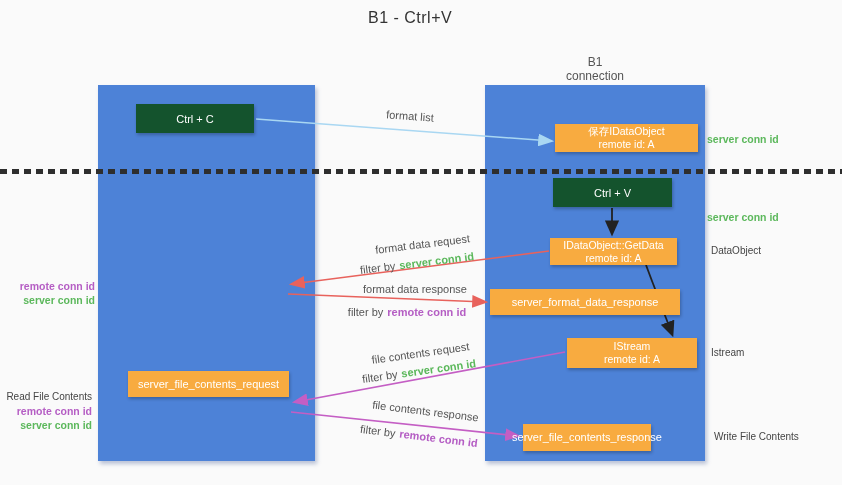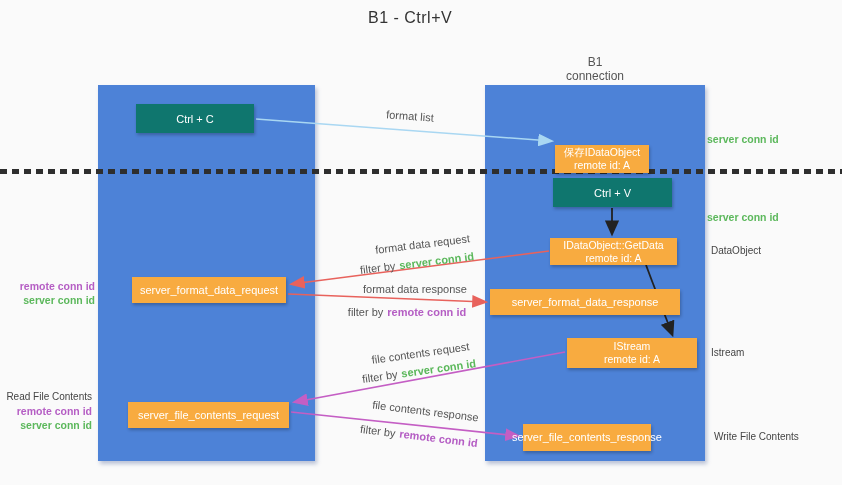--- a/index.html
+++ b/index.html
@@ -14,21 +14,21 @@
 
   .column{position:absolute;background:#4d82d7;box-shadow:2px 3px 4px rgba(90,110,160,.4);}
   .col-a1{left:98px;top:85px;width:217px;height:376px;}
   .col-b1{left:485px;top:85px;width:220px;height:376px;}
 
   .divider{position:absolute;left:0;top:169px;width:842px;height:5px;
     background:repeating-linear-gradient(90deg,#2e2e2e 0 7px,transparent 7px 12px);}
 
   .node{position:absolute;display:flex;flex-direction:column;align-items:center;justify-content:center;
     color:#fff;text-align:center;box-shadow:1px 2px 3px rgba(0,0,0,.25);}
-  .node.green{background:#0f766e;font-size:11px;}
+  .node.green{background:#14532d;font-size:11px;}
   .node.orange{background:#f8ab40;font-size:10.5px;line-height:13px;}
   .node.one-line{font-size:11px;}
 
   .arrow-label{position:absolute;font-size:11px;color:#555;text-align:center;white-space:nowrap;}
   .key-green{color:#5cb85c;font-weight:bold;margin-left:4px;}
   .key-purple{color:#b55ec4;font-weight:bold;margin-left:4px;}
 
   .side-label{position:absolute;font-size:10.5px;white-space:nowrap;}
   .side-green{color:#5cb85c;font-weight:bold;}
   .side-purple{color:#b55ec4;font-weight:bold;}
@@ -81,48 +81,45 @@
     <line x1="288" y1="294" x2="485" y2="302" stroke="#e8625c" stroke-width="1.6" marker-end="url(#ah-red)"></line>
     <line x1="646" y1="265" x2="672" y2="334" stroke="#222" stroke-width="1.8" marker-end="url(#ah-blk)"></line>
     <line x1="565" y1="352" x2="295" y2="402" stroke="#c45ec4" stroke-width="1.6" marker-end="url(#ah-mag)"></line>
     <line x1="291" y1="412" x2="518" y2="436" stroke="#c45ec4" stroke-width="1.6" marker-end="url(#ah-mag)"></line>
   </svg>
 
   <div class="node green one-line" style="left:136px;top:104px;width:118px;height:29px">
     <span>Ctrl + C</span>
   </div>
 
-  <div class="node orange" style="left:555px;top:145px;width:94px;height:28px">
+  <div class="node orange" style="left:555px;top:124px;width:143px;height:28px">
     <div>保存IDataObject</div>
     <div>remote id: A</div>
   </div>
 
   <div class="node green one-line" style="left:553px;top:178px;width:119px;height:29px">
     <span>Ctrl + V</span>
   </div>
 
   <div class="node orange" style="left:550px;top:238px;width:127px;height:27px">
     <div>IDataObject::GetData</div>
     <div>remote id: A</div>
   </div>
 
-  <div class="node orange one-line" style="left:132px;top:277px;width:154px;height:26px">
-    <span>server_format_data_request</span>
-  </div>
 
   <div class="node orange one-line" style="left:490px;top:289px;width:190px;height:26px">
     <span>server_format_data_response</span>
   </div>
 
   <div class="node orange" style="left:567px;top:338px;width:130px;height:30px">
     <div>IStream</div>
     <div>remote id: A</div>
   </div>
 
-  <div class="node orange one-line" style="left:128px;top:402px;width:161px;height:26px">
+  <div class="node orange one-line" style="left:128px;top:371px;width:161px;height:26px">
     <span>server_file_contents_request</span>
   </div>
 
   <div class="node orange one-line" style="left:523px;top:424px;width:128px;height:27px">
     <span>server_file_contents_response</span>
   </div>
 
   <div class="arrow-label" style="left:360px;top:110px;width:100px;transform:rotate(4deg)">format list</div>
 
   <div class="arrow-label" style="left:360px;top:238px;width:125px;transform:rotate(-7deg)">format data request</div>

